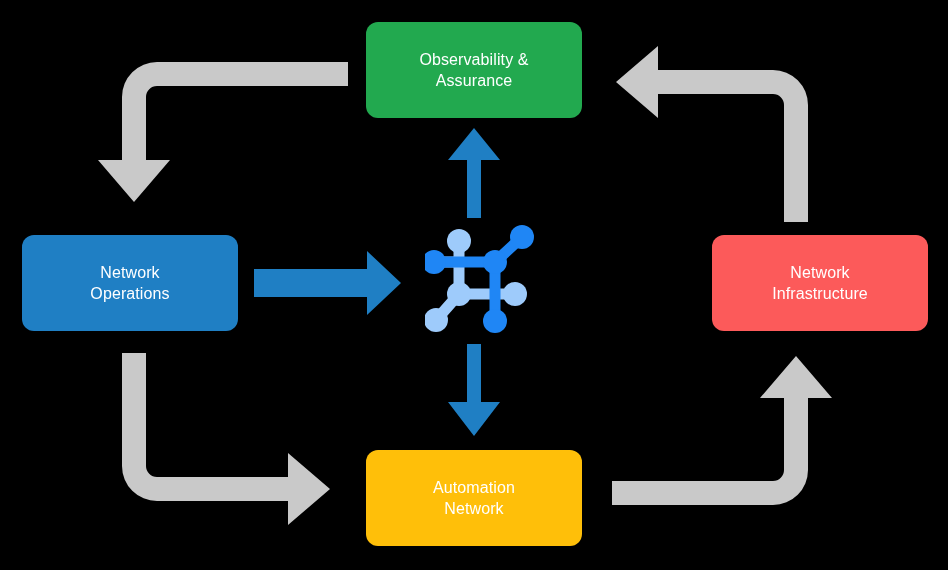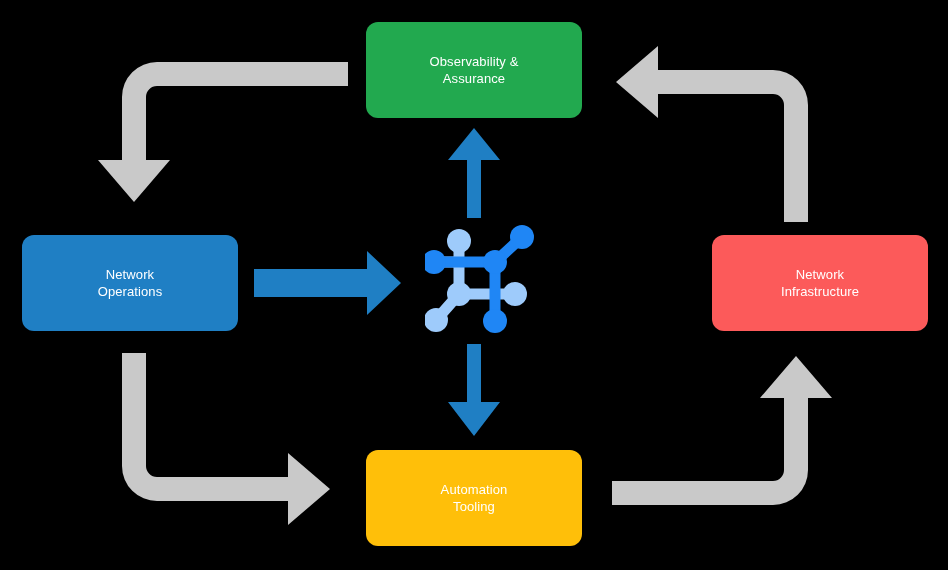--- a/index.html
+++ b/index.html
@@ -26,21 +26,21 @@
     height: 570px;
   }
   .node-box {
     position: absolute;
     border-radius: 12px;
     display: flex;
     align-items: center;
     justify-content: center;
     text-align: center;
     color: #ffffff;
-    font-size: 13px;
+    font-size: 16px;
     line-height: 1.32;
     font-weight: 400;
     letter-spacing: 0.1px;
     box-sizing: border-box;
     padding: 4px 10px;
     z-index: 5;
   }
   .node-label {
     white-space: pre-line;
     display: block;
@@ -193,16 +193,16 @@
 Operations</span>
   </div>
 
   <div id="box-network-infrastructure" class="node-box" style="background: rgb(252, 90, 90);">
     <span class="node-label">Network
 Infrastructure</span>
   </div>
 
   <div id="box-automation-tooling" class="node-box" style="background: rgb(255, 191, 9);">
     <span class="node-label">Automation
-Tooling</span>
+Network</span>
   </div>
 
 </div>
 
 </body></html>

